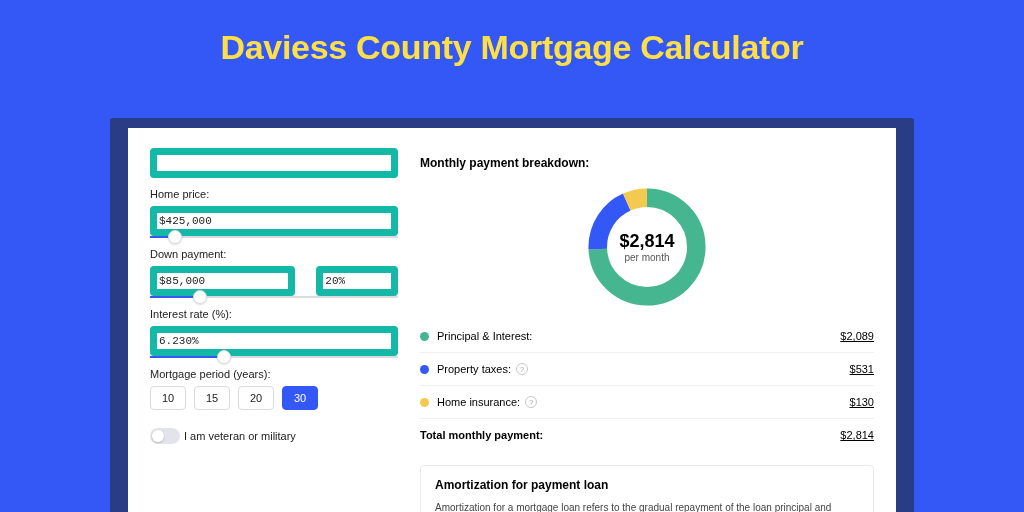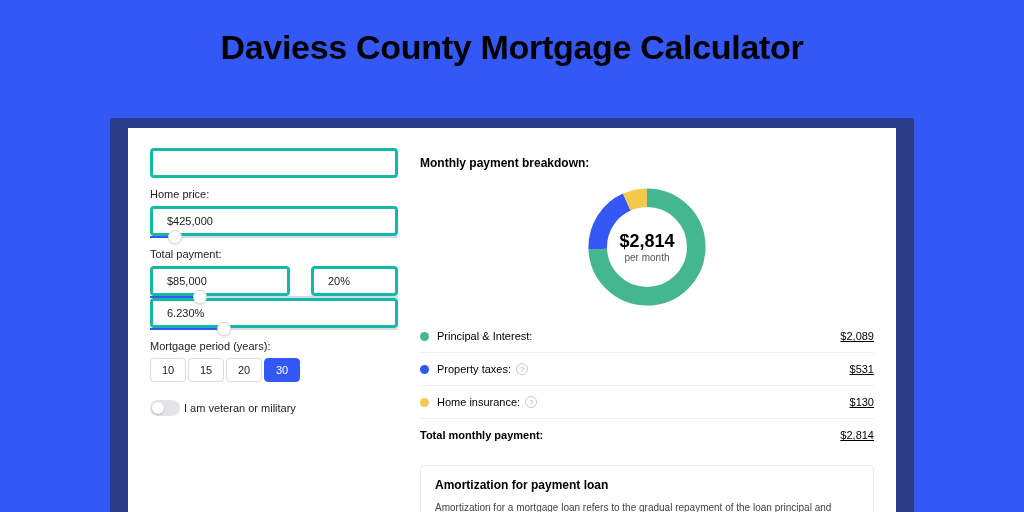--- a/index.html
+++ b/index.html
@@ -5,21 +5,21 @@
   * { box-sizing: border-box; margin: 0; padding: 0; }
   body {
     font-family: -apple-system, BlinkMacSystemFont, "Segoe UI", Arial, sans-serif;
     background: #3458f5;
     width: 1024px;
     height: 512px;
     overflow: hidden;
     position: relative;
   }
   .page-title {
-    color: #000000;
+    color: #fde047;
     font-size: 34px;
     font-weight: 700;
     text-align: center;
     padding: 28px 0 18px;
     letter-spacing: -0.3px;
   }
   .panel-shadow {
     background: #2a3c86;
     position: absolute;
     left: 110px;
@@ -43,27 +43,28 @@
   .right { flex: 1; }
   .field-label {
     font-size: 11px;
     color: #222;
     margin-bottom: 6px;
     margin-top: 10px;
   }
   .left .field-label:first-child { margin-top: 8px; }
   .tinput {
     width: 100%;
-    border: 3px solid #14b8a6;
+    border: 7px solid #14b8a6;
     border-radius: 4px;
     height: 30px;
-    padding: 0 14px;
+    padding: 0 2px;
     font-size: 11px;
     color: #222;
     outline: none;
+    font-family: Liberation Mono, monospace;
   }
   .slider-track {
     height: 2px;
     background: #d9dbe0;
     position: relative;
     margin-top: 0px;
     border-radius: 2px;
   }
   .slider-fill {
     position: absolute;
@@ -76,21 +77,21 @@
     background: #fff;
     border: 1px solid #d9dbe0;
     border-radius: 50%;
     top: -6px;
     transform: translateX(-50%);
     box-shadow: 0 1px 2px rgba(0,0,0,0.12);
   }
   .dp-row { display: flex; gap: 21px; }
   .dp-row .tinput:first-child { flex: 2; }
   .dp-row .tinput:last-child { flex: 1; }
-  .period-row { display: flex; gap: 2px; }
+  .period-row { display: flex; gap: 8px; }
   .period-btn {
     width: 36px; height: 24px;
     border: 1px solid #d9dbe0;
     border-radius: 4px;
     background: #fff;
     font-size: 11px;
     color: #222;
     display: flex;
     align-items: center;
     justify-content: center;
@@ -208,30 +209,31 @@
 
     <input class="tinput" value="" style="">
 
     <div class="field-label">Home price:</div>
     <input class="tinput" value="$425,000" style="">
     <div class="slider-track">
       <div class="slider-fill" style="width:10%"></div>
       <div class="slider-thumb" style="left:10%"></div>
     </div>
 
-    <div class="field-label">Total payment:</div>
+    <div class="field-label">Down payment:</div>
     <div class="dp-row">
       <input class="tinput" value="$85,000" style="">
       <input class="tinput" value="20%" style="">
     </div>
     <div class="slider-track">
       <div class="slider-fill" style="width:20%"></div>
       <div class="slider-thumb" style="left:20%"></div>
     </div>
 
+    <div class="field-label">Interest rate (%):</div>
     <input class="tinput" value="6.230%" style="">
     <div class="slider-track">
       <div class="slider-fill" style="width:30%"></div>
       <div class="slider-thumb" style="left:30%"></div>
     </div>
 
     <div class="field-label">Mortgage period (years):</div>
     <div class="period-row">
       <div class="period-btn">10</div>
       <div class="period-btn">15</div>

